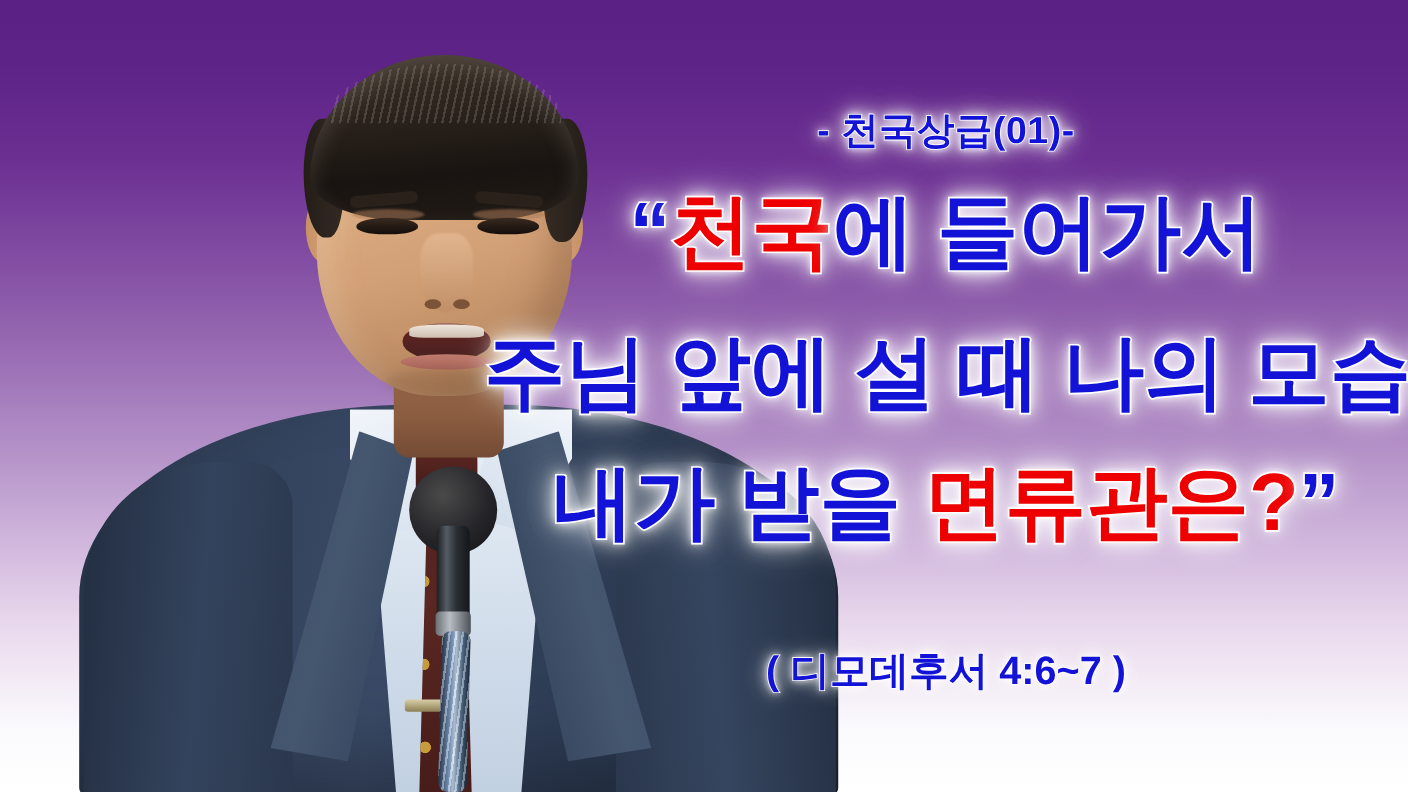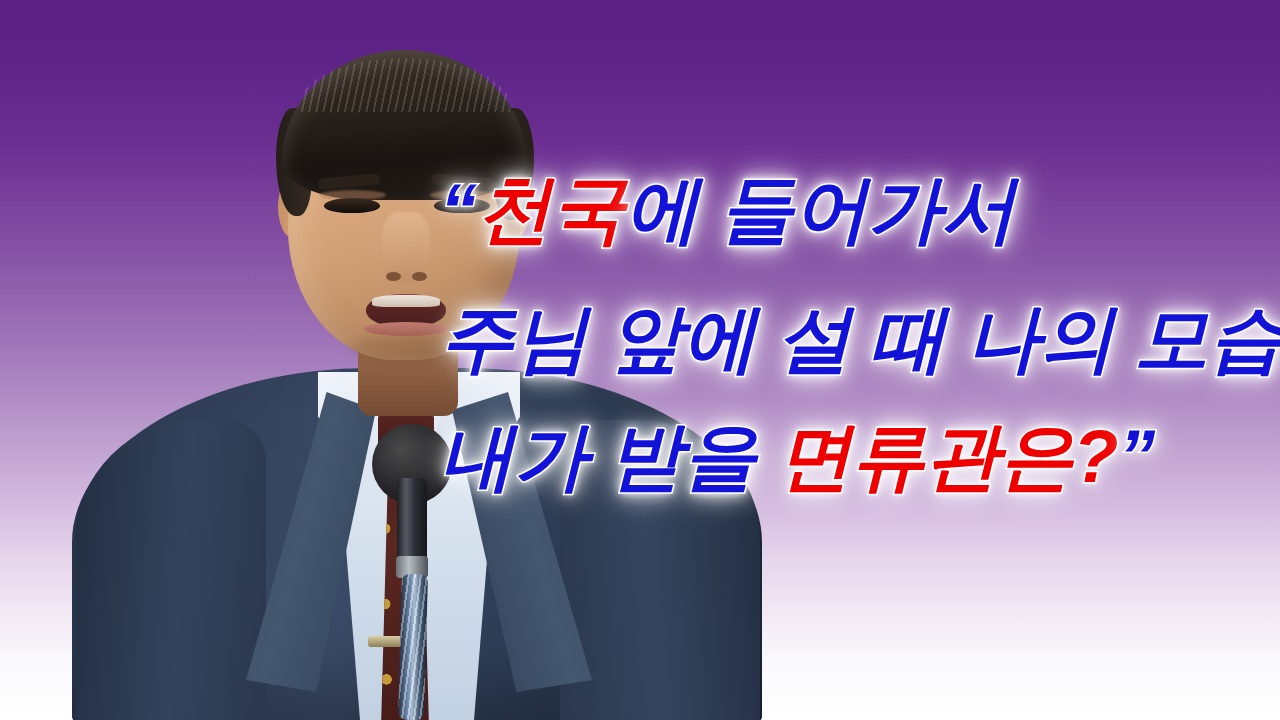--- a/index.html
+++ b/index.html
@@ -273,22 +273,21 @@
     text-shadow:
       0 0 6px #ffffff, 0 0 12px #ffffff, 0 0 20px #ffffff,
       0 0 28px rgba(255,255,255,0.8);
   }
 
   .quote-lines {
     position: absolute;
     left: 0;
     top: 172px;
     width: 840px;
-    text-align: left;
-    font-style: italic;
+    text-align: center;
   }
   .qline {
     font-weight: 700;
     line-height: 1.02;
     white-space: nowrap;
     margin: 0;
     -webkit-text-stroke: 3px #ffffff;
     paint-order: stroke fill;
     text-shadow:
       0 0 7px #ffffff, 0 0 14px #ffffff,
@@ -356,28 +355,30 @@
     <div class="sp lip-lo"></div>
     <div class="sp chin-sh"></div>
     <div class="sp mic-head"></div>
     <div class="sp mic-body"></div>
     <div class="sp mic-ring"></div>
     <div class="sp mic-cable"></div>
   </div>
 
   <div id="text-block">
 
+    <div class="kicker">- 천국상급(01)-</div>
 
     <div class="quote-lines">
       <div class="qline l1">
         <span class="hl-blue">“</span><span class="hl-red">천국</span><span class="hl-blue">에 들어가서</span>
       </div>
       <div class="qline l2">
         <span class="hl-blue">주님 앞에 설 때 나의 모습과</span>
       </div>
       <div class="qline l3">
         <span class="hl-blue">내가 받을 </span><span class="hl-red">면류관은?</span><span class="hl-blue">”</span>
       </div>
     </div>
 
+    <div class="ref">( 디모데후서 4:6~7 )</div>
   </div>
 
 </div>
 
 </body></html>

